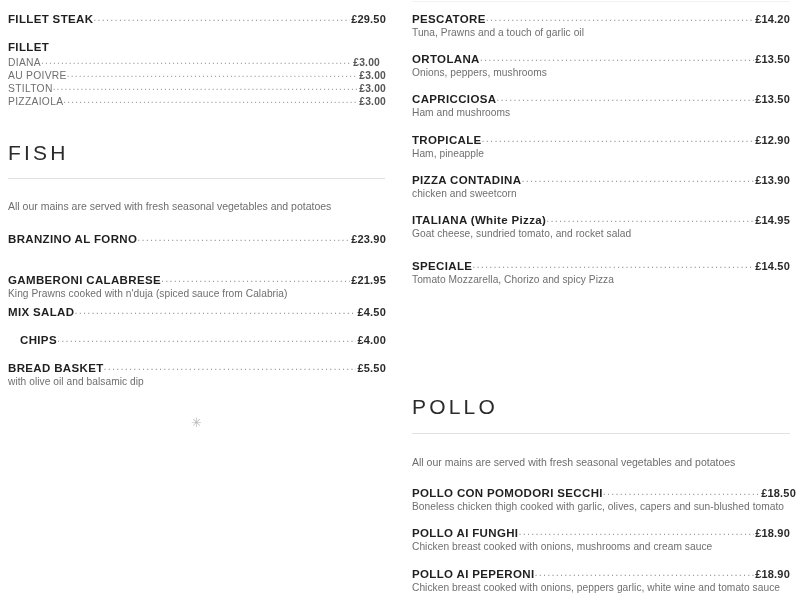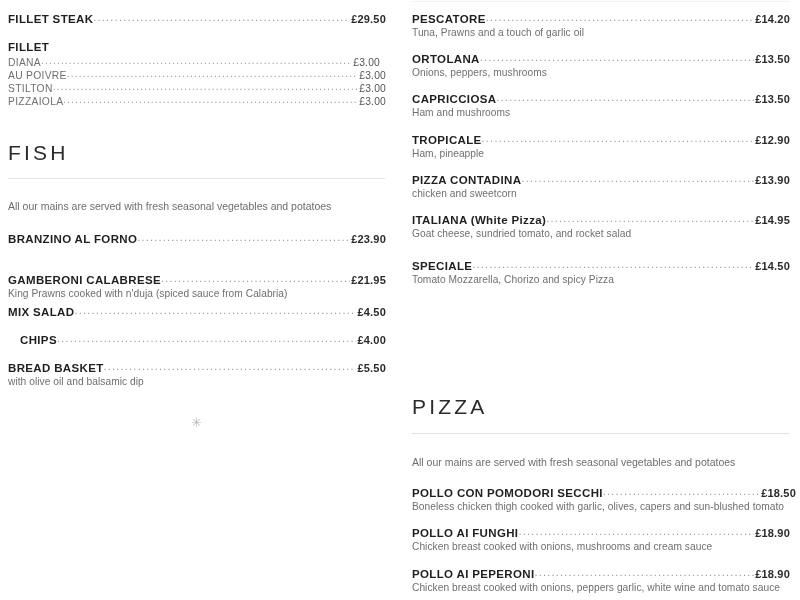--- a/index.html
+++ b/index.html
@@ -114,21 +114,21 @@
     letter-spacing: 0.35px;
     color: #1f1f1f;
   }
   .sub-item .item-name {
     font-weight: normal;
     font-size: 10.3px;
     color: #6f6f6f;
     letter-spacing: 0.3px;
   }
   .sub-item .item-price {
-    font-weight: normal;
+    font-weight: bold;
     font-size: 10.3px;
     color: #555;
   }
   .sub-item .leader {
     font-size: 10px;
     top: -1px;
   }
 
   .ornament {
     text-align: center;
@@ -293,21 +293,21 @@
 
     <div class="item" style="position:absolute; left:12px; right:10px; top:260px;">
       <div class="item-line">
         <span class="item-name">SPECIALE</span>
         <span class="leader"></span>
         <span class="item-price">£14.50</span>
       </div>
       <div class="item-desc">Tomato Mozzarella, Chorizo and spicy Pizza</div>
     </div>
 
-    <div class="section-head" style="position:absolute; left:12px; top:396px;">PIZZA</div>
+    <div class="section-head" style="position:absolute; left:12px; top:396px;">POLLO</div>
     <div class="rule" style="position:absolute; left:12px; width:378px; top:433px;"></div>
     <div class="section-note" style="position:absolute; left:12px; right:10px; top:456px;">All our mains are served with fresh seasonal vegetables and potatoes</div>
 
     <div class="item" style="position:absolute; left:12px; right:4px; top:487px;">
       <div class="item-line">
         <span class="item-name">POLLO CON POMODORI SECCHI</span>
         <span class="leader"></span>
         <span class="item-price">£18.50</span>
       </div>
       <div class="item-desc">Boneless chicken thigh cooked with garlic, olives, capers and sun-blushed tomato</div>

